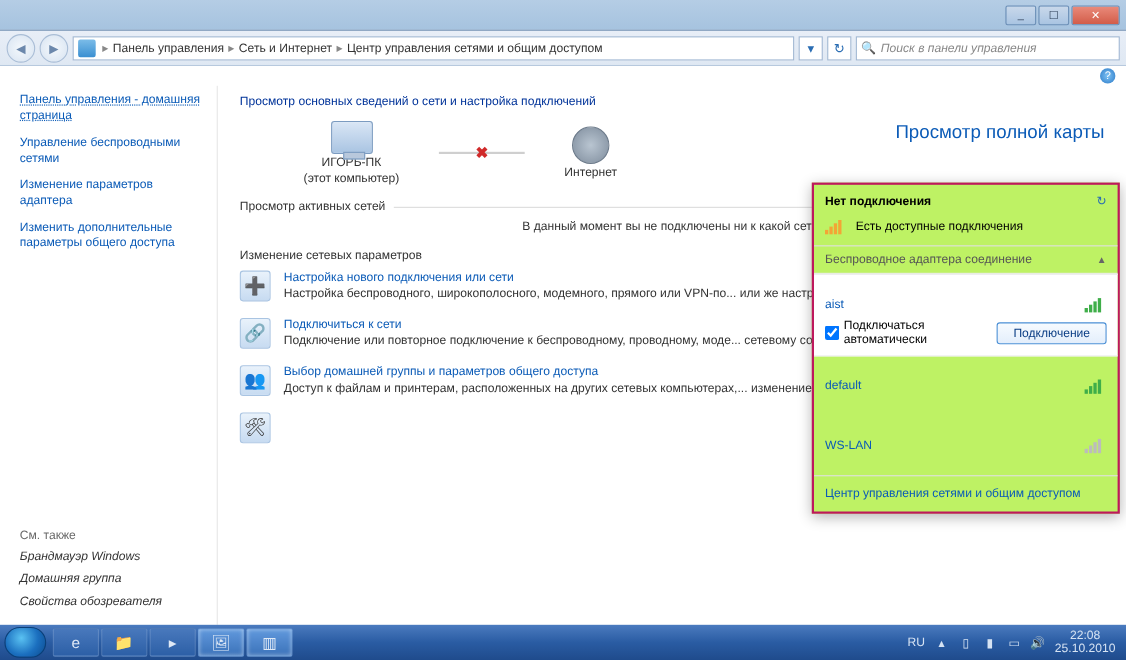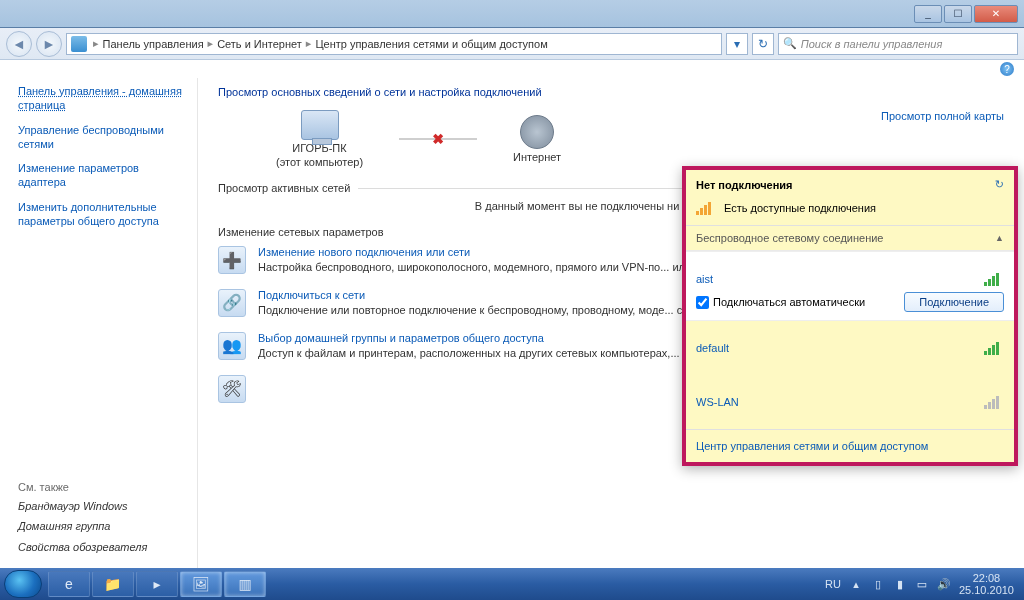--- a/index.html
+++ b/index.html
@@ -36,35 +36,35 @@
 
 .content { flex:1; padding:8px 20px 12px 20px; font-size:11px; color:#333; overflow:hidden; position:relative; }
 .content h1 { color:#003399; font-size:11px; font-weight:normal; margin-bottom:12px; }
 .netmap { display:flex; align-items:center; gap:36px; margin:8px 0 6px 58px; }
 .netnode { display:flex; flex-direction:column; align-items:center; gap:2px; font-size:11px; }
 .pcicon { width:38px; height:30px; background:linear-gradient(#d9e6f5,#a9c4e2); border:1px solid #7b9bc0; border-radius:3px; position:relative; }
 .pcicon::after { content:""; position:absolute; bottom:-6px; left:10px; width:18px; height:5px; background:#b8c8dc; border:1px solid #7b9bc0; }
 .globeicon { width:34px; height:34px; border-radius:50%; background:radial-gradient(#b9c5d1,#7e8c9c); border:1px solid #6c7a8a; }
 .xline { width:78px; height:2px; background:#cfcfcf; position:relative; }
 .xline .x { position:absolute; left:50%; top:50%; transform:translate(-50%,-50%); color:#d02a2a; font-weight:bold; font-size:14px; }
-.maplink { position:absolute; right:20px; top:32px; color:#0b5bb7; font-size:11px; cursor:pointer; }
+.maplink { position:absolute; right:20px; top:32px; color:#0b5bb7; font-size:17px; cursor:pointer; }
 
 .sectionhdr { display:flex; align-items:center; gap:8px; margin:14px 0 6px 0; color:#333; }
 .sectionhdr .rule { flex:1; height:1px; background:#dcdcdc; }
 .sectionhdr .rightlink { color:#0b5bb7; cursor:pointer; }
 .nocon { text-align:center; margin:4px 0 8px 0; }
 
 .tasks { margin-top:8px; }
 .task { display:flex; gap:12px; margin-bottom:14px; }
 .taskicon { width:28px; height:28px; flex-shrink:0; border-radius:3px; background:linear-gradient(#e9f2fb,#c7dbf1); border:1px solid #a9c4e2; display:flex; align-items:center; justify-content:center; font-size:16px; }
 .task a { color:#0b5bb7; display:block; margin-bottom:2px; cursor:pointer; }
 .task .desc { color:#333; line-height:1.35; }
 
 
-.wifipopup { position:absolute; right:6px; top:166px; width:336px; background:#fef9c3; border:4px solid #be185d; box-shadow:0 3px 12px rgba(0,0,0,.3); font-size:11px; z-index:50; }
+.wifipopup { position:absolute; right:6px; top:166px; width:280px; background:#bef264; border:2px solid #be185d; box-shadow:0 3px 12px rgba(0,0,0,.3); font-size:11px; z-index:50; }
 .wifihdr { display:flex; justify-content:space-between; align-items:center; padding:8px 10px 6px 10px; font-weight:bold; }
 .wifihdr .ref { color:#2a6db3; cursor:pointer; font-weight:normal; }
 .wifiavail { display:flex; align-items:center; gap:8px; padding:4px 10px 10px 10px; border-bottom:1px solid #e0e0e0; }
 .sigicon { width:20px; height:14px; display:flex; align-items:flex-end; gap:1px; }
 .sigicon span { width:3px; background:#f3a535; }
 .sigicon span:nth-child(1){height:4px}.sigicon span:nth-child(2){height:7px}.sigicon span:nth-child(3){height:10px}.sigicon span:nth-child(4){height:13px}
 .sigicon.grn span { background:#3fae49; }
 .sigicon.gry span { background:#bcbcbc; }
 .wificat { padding:6px 10px; color:#555; display:flex; justify-content:space-between; align-items:center; border-bottom:1px solid #eaeaea; }
 .wificat .up { font-size:9px; color:#666; }
@@ -160,21 +160,21 @@
 
     <div class="sectionhdr">
       <span>Изменение сетевых параметров</span>
       <div class="rule" style="visibility:hidden"></div>
     </div>
 
     <div class="tasks">
       <div class="task">
         <div class="taskicon">➕</div>
         <div>
-          <a>Изменение нового подключения или сети</a>
+          <a>Настройка нового подключения или сети</a>
           <div class="desc">Настройка беспроводного, широкополосного, модемного, прямого или VPN-по... или же настройка маршрутизатора или точки доступа.</div>
         </div>
       </div>
       <div class="task">
         <div class="taskicon">🔗</div>
         <div>
           <a>Подключиться к сети</a>
           <div class="desc">Подключение или повторное подключение к беспроводному, проводному, моде... сетевому соединению или подключение к VPN.</div>
         </div>
       </div>
@@ -200,21 +200,21 @@
   <div class="wifiavail">
     <div class="sigicon">
         <span></span>
         <span></span>
         <span></span>
         <span></span>
       </div>
     <span>Есть доступные подключения</span>
   </div>
   <div class="wificat">
-    <span>Беспроводное сетевому соединение</span>
+    <span>Беспроводное адаптера соединение</span>
     <span class="up">▲</span>
   </div>
 
   <div class="netitem selected">
     <span class="nm">aist</span>
     <div class="sigicon grn">
         <span></span>
         <span></span>
         <span></span>
         <span></span>

